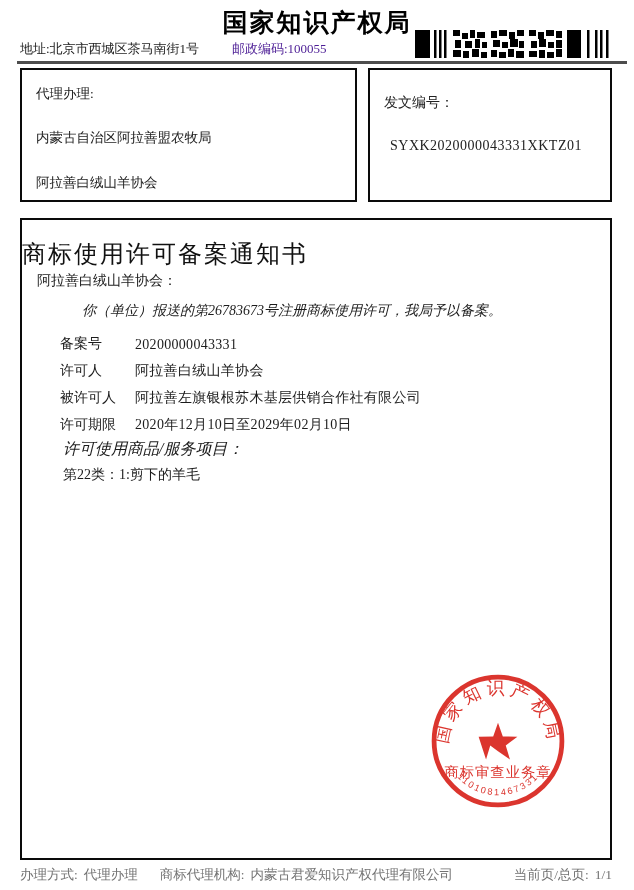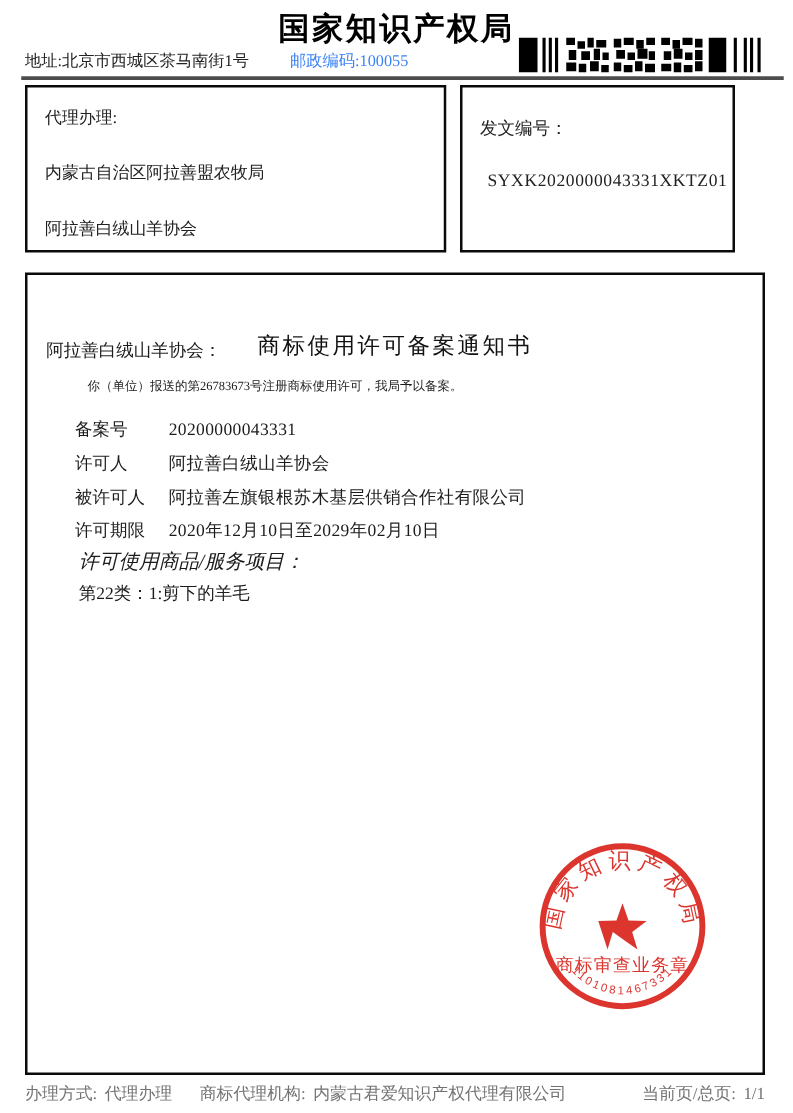--- a/index.html
+++ b/index.html
@@ -12,44 +12,44 @@
     overflow:hidden;
   }
   
   .agency-title{
     position:absolute; top:6px; left:0; width:100%;
     text-align:center; font-size:25px; font-weight:bold;
     font-family:"Liberation Sans", sans-serif;
     letter-spacing:2px; color:#000;
   }
   .addr-line{ position:absolute; top:40px; left:20px; font-size:13px; color:#222; }
-  .postal-line{ position:absolute; top:40px; left:232px; font-size:13px; color:#3b82f6; }
+  .postal-line{ position:absolute; top:40px; left:232px; font-size:13px; color:#4c1d95; }
   .barcode{ position:absolute; top:30px; left:415px; }
   .header-rule{ position:absolute; top:61px; left:17px; width:610px; height:3px; background:#4d4d4d; }
   
   .box{ position:absolute; top:68px; border:2px solid #0a0a0a; background:#fff; }
   .recipient-box{ left:20px; width:337px; height:134px; }
-  .docnum-box{ left:368px; width:220px; height:134px; }
+  .docnum-box{ left:368px; width:244px; height:134px; }
   .box .ln{ position:absolute; font-size:13.5px; color:#222; white-space:nowrap; }
   .recipient-box .l1{ left:14px; top:15px; }
   .recipient-box .l2{ left:14px; top:59px; }
   .recipient-box .l3{ left:14px; top:104px; }
   .docnum-box .l1{ left:14px; top:24px; font-size:14px; }
   .docnum-box .l2{ left:20px; top:68px; font-size:14px; letter-spacing:0.5px; }
   
   .main-box{
     position:absolute; left:20px; top:218px; width:592px; height:642px;
     border:2px solid #0a0a0a; background:#fff;
   }
   .notice-title{
     position:absolute; top:18px; left:0; width:100%;
-    text-align:center; font-size:18px; color:#111; letter-spacing:2px;margin-top:26px;
+    font-size:24px; color:#111; letter-spacing:2px;
   }
   .salutation{ position:absolute; left:15px; top:52px; font-size:14px; }
-  .body-par{ position:absolute; left:48px; top:82px; font-size:10px; }
+  .body-par{ position:absolute; left:60px; top:82px; font-size:14px;font-style:italic; }
   .fields{ position:absolute; left:38px; top:106px; font-size:14px; }
   .f-row{ display:flex; height:27px; align-items:flex-end; }
   .f-label{ width:75px; white-space:nowrap; }
   .f-value{ white-space:nowrap; letter-spacing:0.3px; }
   .goods-header{ position:absolute; left:41px; top:219px; font-size:16px;font-style:italic; }
   .goods-item{ position:absolute; left:41px; top:246px; font-size:14px; }
   
   .seal-wrap{ position:absolute; left:408px; top:453px; width:136px; height:136px; opacity:0.93; }
   .seal-wrap svg{ width:100%; height:100%; }
   .seal-subtitle-font{ font-family:"Liberation Sans", sans-serif; }

